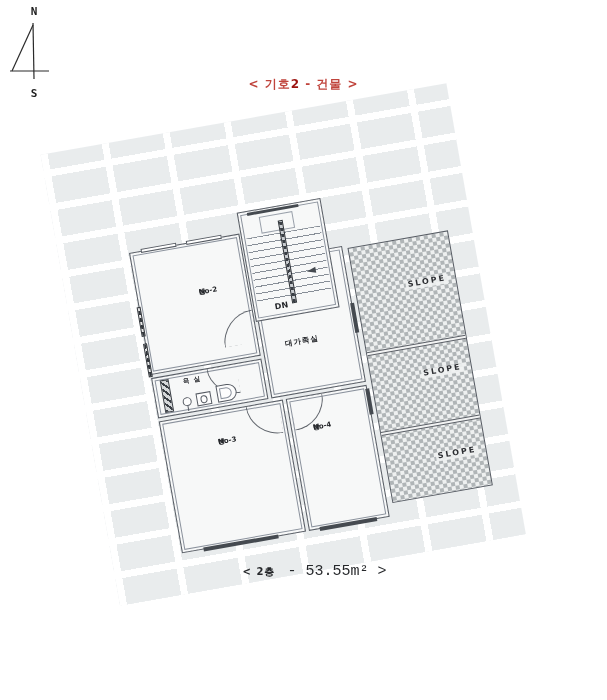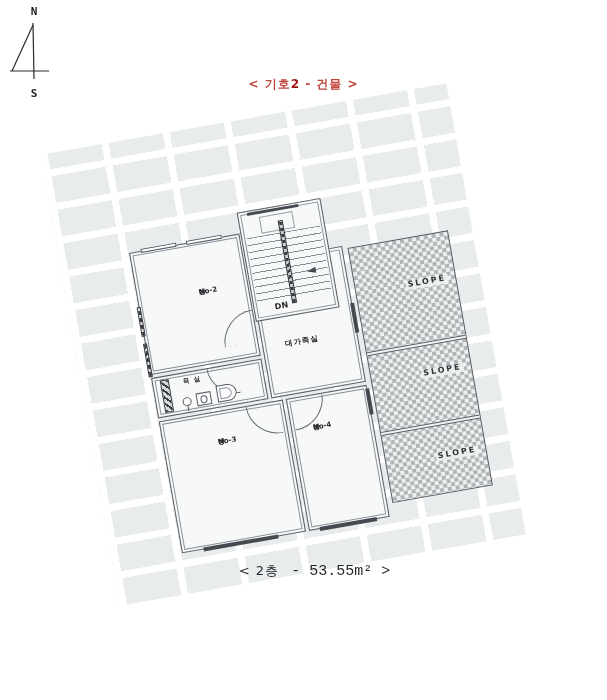--- a/index.html
+++ b/index.html
@@ -13,21 +13,21 @@
   .compass .dir{position:absolute;left:0;right:0;text-align:center;
     font:bold 11px/1 "DejaVu Sans Mono","Liberation Mono",monospace;color:#1d1d1d;}
   .compass .n{top:2px;}
   .compass .s{top:84px;}
   .compass svg{position:absolute;left:0;top:15px;}
   
   .doc-title{position:absolute;top:76px;left:0;right:0;text-align:center;
     font-size:12px;letter-spacing:1px;color:#c0443c;font-weight:600;}
   .doc-title .num{color:#9b130f;font-weight:800;}
   .caption{position:absolute;top:560px;left:0;right:0;text-align:center;color:#26282b;}
-  .caption .floor{font-size:13px;font-weight:400;letter-spacing:1px;margin-left:22px;}
+  .caption .floor{font-size:10px;font-weight:700;letter-spacing:1px;margin-left:22px;}
   .caption .area{font-size:15px;font-weight:400;margin-left:7px;font-family:Liberation Mono, monospace;}
   
   #plan{position:absolute;left:129px;top:253px;width:212px;height:305px;
     transform:rotate(-10deg);transform-origin:0 0;}
   #plan *{position:absolute;box-sizing:border-box;}
   .tiles{left:-70px;top:-112px;width:412px;height:458px;opacity:.95;
     background-image:
       repeating-linear-gradient(90deg,#ffffff 0 7px,rgba(255,255,255,0) 7px 62px),
       repeating-linear-gradient(0deg,#e8ebed 0 27px,#ffffff 27px 34px);
     z-index:0;}

